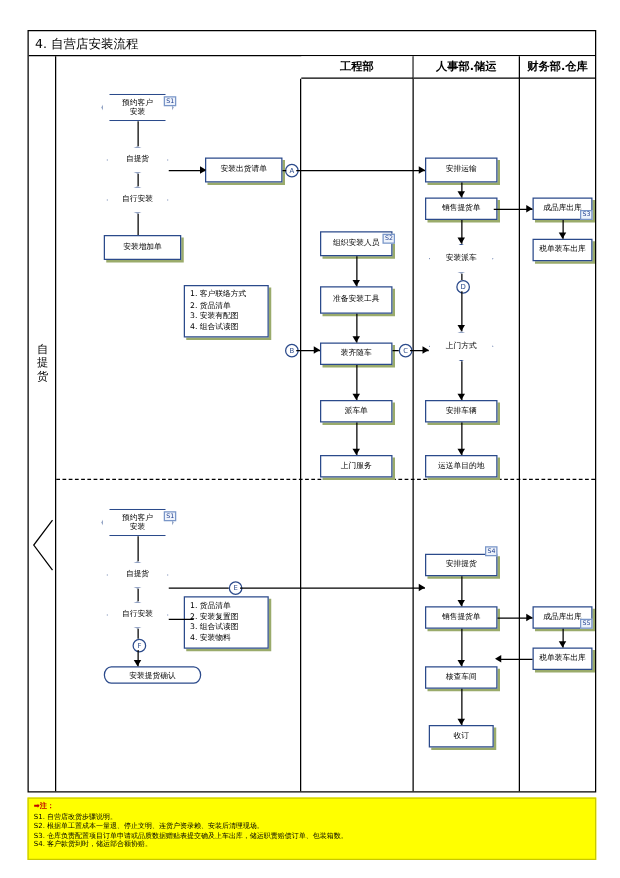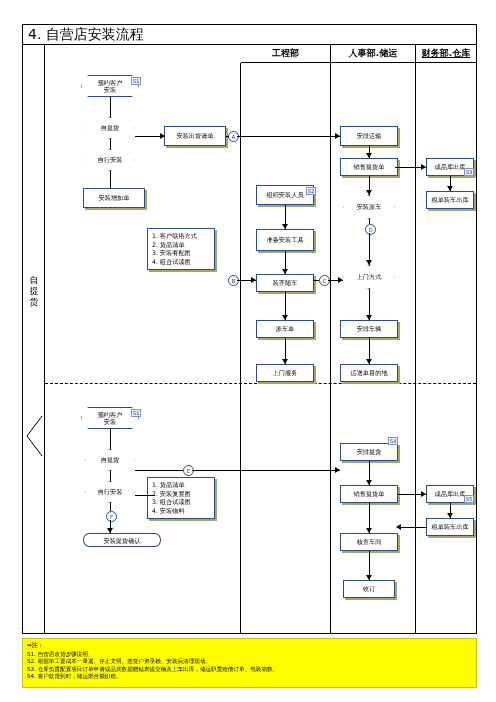--- a/index.html
+++ b/index.html
@@ -3,21 +3,21 @@
 <meta charset="utf-8">
 <style>
   html,body{margin:0;padding:0;background:#ffffff;}
   body{width:496px;height:702px;font-family:"DejaVu Sans","Liberation Sans",sans-serif;color:#000;}
   #page{position:relative;width:496px;height:702px;overflow:hidden;}
 
   
   .frame{position:absolute;left:22px;top:24px;width:455px;height:610px;border:1px solid #000;box-sizing:border-box;}
 
   .title-bar{position:absolute;left:0;top:0;width:100%;height:20px;box-sizing:border-box;border-bottom:1px solid #000;
-             display:flex;align-items:center;padding-left:5px;font-size:14px;}
+             display:flex;align-items:center;padding-left:5px;font-size:10px;}
 
   
   .col-head{position:absolute;top:20px;height:18px;box-sizing:border-box;border-right:1px solid #000;border-bottom:1px solid #000;
             display:flex;align-items:center;justify-content:center;font-size:9px;font-weight:bold;background:#fff;}
   .col-body{position:absolute;top:38px;bottom:0;box-sizing:border-box;border-right:1px solid #000;}
 
   .lane-label{position:absolute;left:0;top:20px;width:22px;bottom:0;box-sizing:border-box;border-right:1px solid #000;}
   .lane-label span{position:absolute;left:4px;top:230px;width:14px;font-size:9px;line-height:11px;text-align:center;}
   .lane-arrow{position:absolute;left:2px;top:370px;width:18px;height:42px;}
 
@@ -63,21 +63,21 @@
 
     <div class="lane-label">
       <span>自提货</span>
       <svg class="lane-arrow" viewBox="0 0 18 42">
         <polyline points="17,1 2,21 17,41" fill="none" stroke="#000" stroke-width="1"></polyline>
       </svg>
     </div>
 
     <div class="col-head" style="left:218px;width:90px;">工程部</div>
     <div class="col-head" style="left:308px;width:85px;">人事部.储运</div>
-    <div class="col-head" style="left:393px;width:60px;border-right:none;text-decoration:underline;">财务部.仓库</div>
+    <div class="col-head" style="left:393px;width:60px;border-right:none;">财务部.仓库</div>
 
     <div class="col-body" style="left:22px;width:196px;"></div>
     <div class="col-body" style="left:218px;width:90px;"></div>
     <div class="col-body" style="left:308px;width:85px;"></div>
     <div class="col-body" style="left:393px;width:60px;border-right:none;"></div>
 
     <div class="dashed"></div>
 
     <div class="node hex" style="left:58px;top:50px;width:58px;height:22px;white-space:pre-line;">预约客户
 安装</div>

